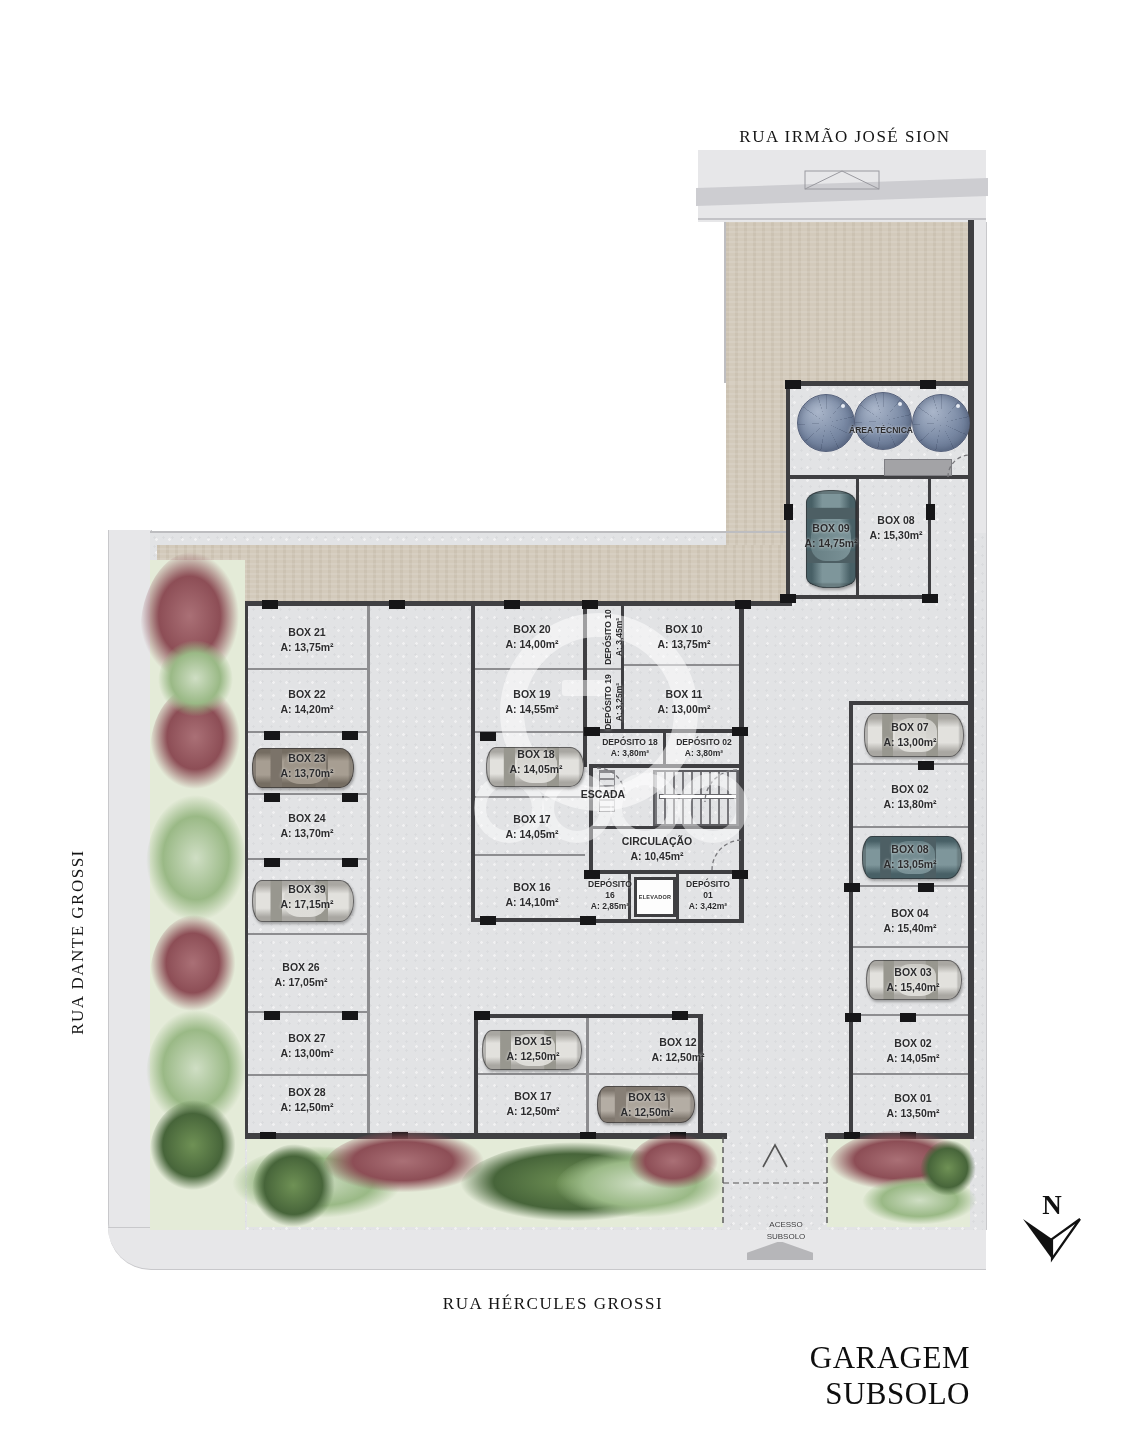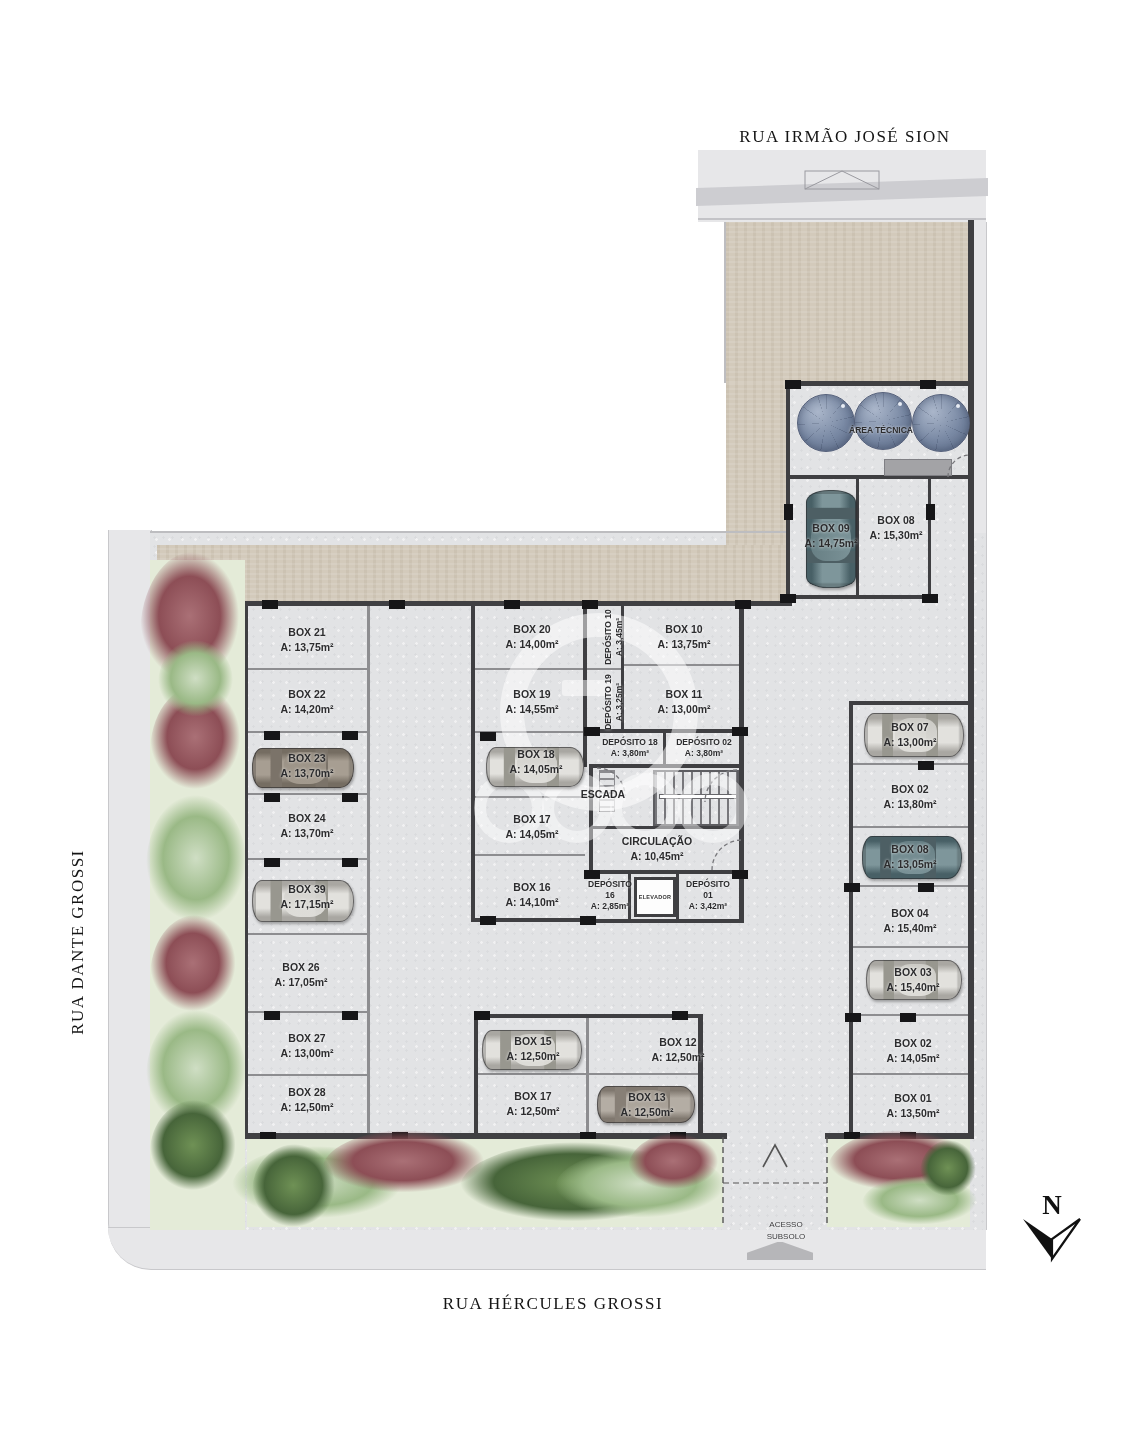--- a/index.html
+++ b/index.html
@@ -324,20 +324,21 @@
       <span>ÁREA TÉCNICA</span>
     </div>
   <div class="lbl thin" style="left:786px;top:1231px">
       <span>ACESSO</span>
       <span>SUBSOLO</span>
     </div>
 
   <div class="street" style="left:700px;top:127px;width:290px">RUA IRMÃO JOSÉ SION</div>
   <div class="street" style="left:-72px;top:932px;width:300px;transform:rotate(-90deg)">RUA DANTE GROSSI</div>
   <div class="street" style="left:408px;top:1294px;width:290px">RUA HÉRCULES GROSSI</div>
+  <div class="title">GARAGEM SUBSOLO</div>
 
   <svg class="overlay" style="left:1014px;top:1190px;z-index:60" width="76" height="80">
     <text x="38" y="24" text-anchor="middle" font-family="Liberation Serif,serif" font-size="27" font-weight="bold" fill="#111">N</text>
     <polygon points="9,29 38,69 38,49" fill="#111"></polygon>
     <polygon points="66,29 38,69 38,49" fill="#fff" stroke="#111" stroke-width="2.2"></polygon>
   </svg>
 
 <div class="wall" style="left: 245px; top: 601px; width: 547px; height: 5px;"></div>
     <div class="wall" style="left: 243px; top: 601px; width: 5px; height: 538px;"></div>
     <div class="wall" style="left: 243px; top: 1133px; width: 484px; height: 6px;"></div>

